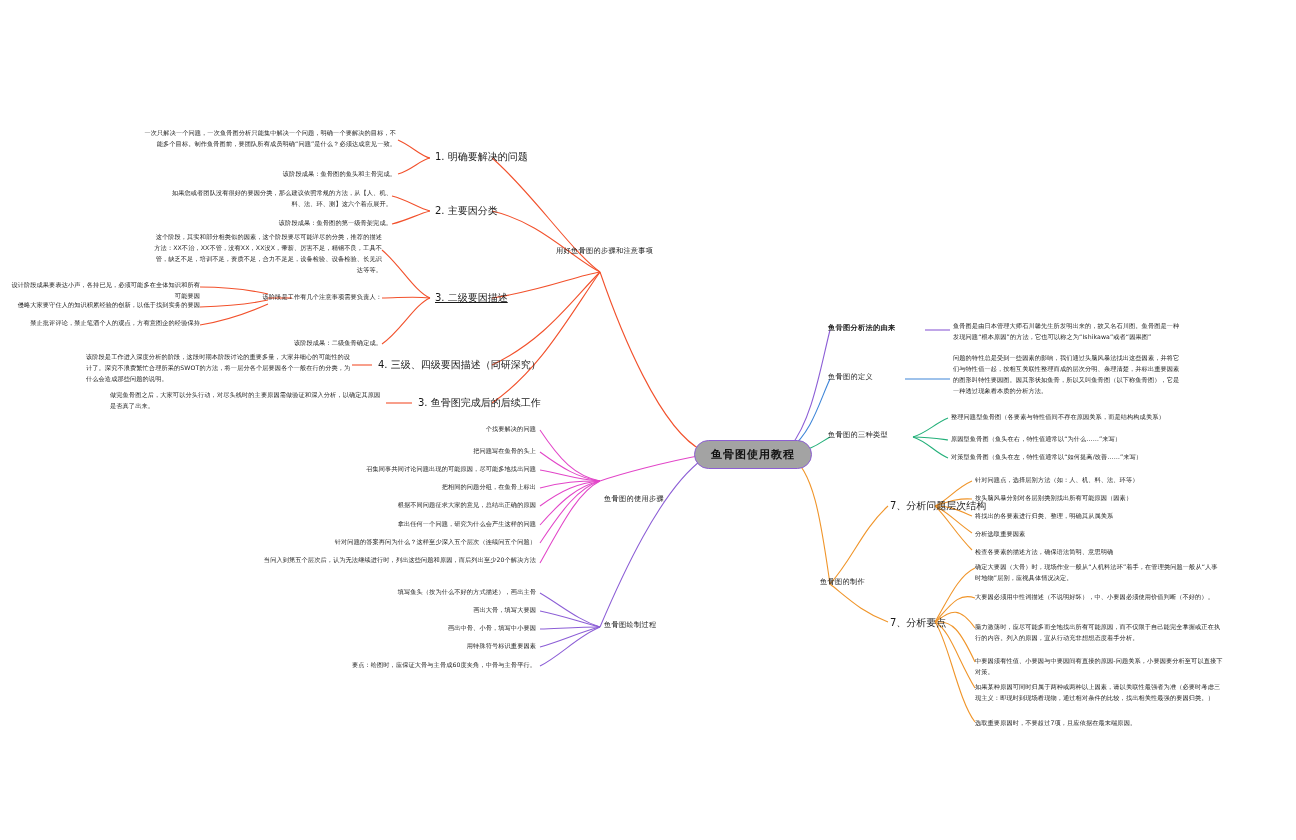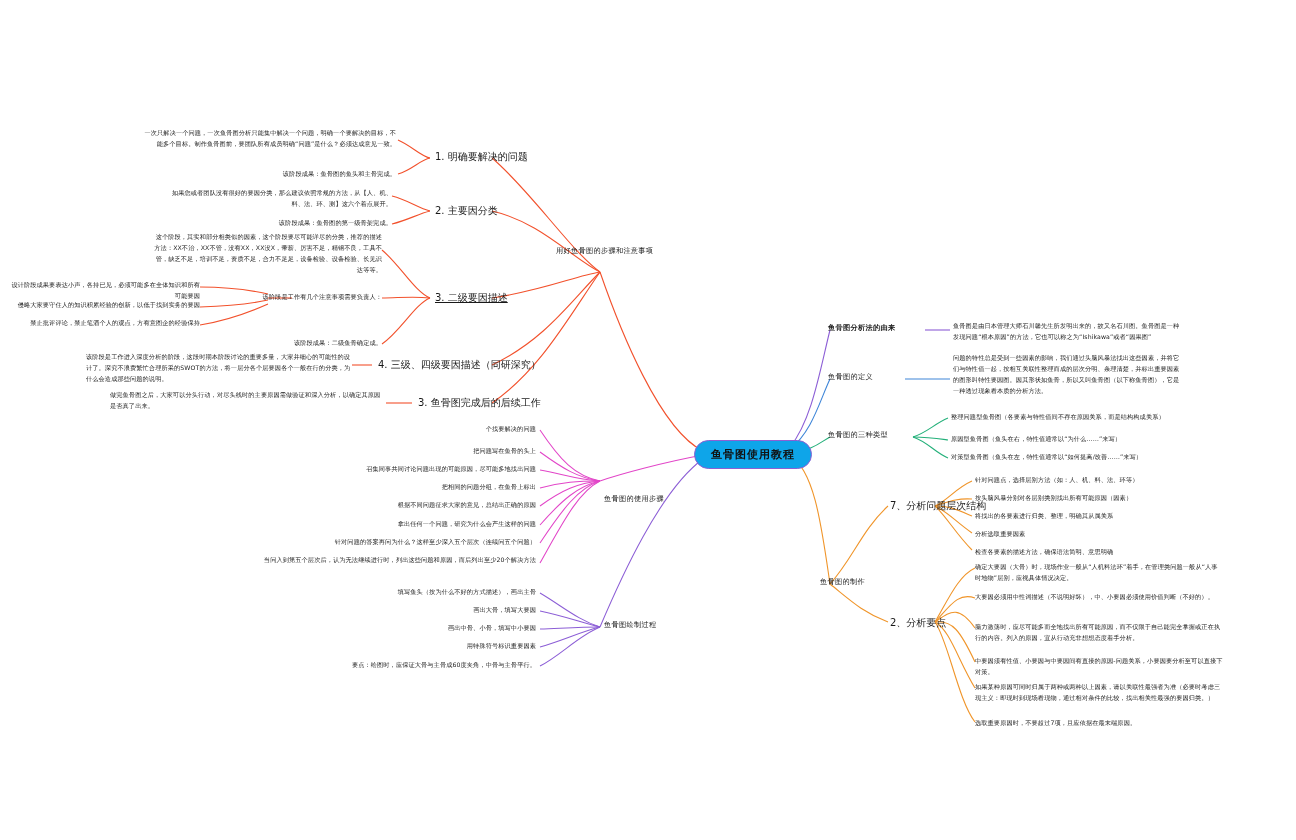--- a/index.html
+++ b/index.html
@@ -31,21 +31,21 @@
     color:#1d1d1d;
   }
   .node.r{ text-align:right; }
   .node.l{ text-align:left; }
 
   
   .central{
     position:absolute;
     border:1.4px solid #8d5fd3;
     border-radius:16px;
-    background:#0ea5e9;
+    background:#a3a3a3;
     padding:6px 16px;
     font-size:11px;
     font-weight:bold;
     color:#111;
     letter-spacing:1px;
     box-sizing:border-box;
     white-space:nowrap;
   }
   .main-topic{
     position:absolute;
@@ -221,21 +221,21 @@
 
   <div class="main-topic" style="left:820px;top:577px;font-family:Liberation Serif, serif;">鱼骨图的制作</div>
 
   <div class="sub-topic" style="left:890px;top:499px;">7、分析问题层次结构</div>
   <div class="node l leaf" style="left:975px;top:475px;width:236px;">针对问题点，选择层别方法（如：人、机、料、法、环等）</div>
   <div class="node l leaf" style="left:975px;top:493px;width:236px;">按头脑风暴分别对各层别类别找出所有可能原因（因素）</div>
   <div class="node l leaf" style="left:975px;top:511px;width:236px;">将找出的各要素进行归类、整理，明确其从属关系</div>
   <div class="node l leaf" style="left:975px;top:529px;width:236px;">分析选取重要因素</div>
   <div class="node l leaf" style="left:975px;top:547px;width:236px;">检查各要素的描述方法，确保语法简明、意思明确</div>
 
-  <div class="sub-topic" style="left:890px;top:616px;">2、分析要点</div>
+  <div class="sub-topic" style="left:890px;top:616px;">7、分析要点</div>
   <div class="node l leaf w" style="left:975px;top:562px;width:248px;">确定大要因（大骨）时，现场作业一般从“人机料法环”着手，在管理类问题一般从“人事时地物”层别，应视具体情况决定。</div>
   <div class="node l leaf w" style="left:975px;top:592px;width:248px;">大要因必须用中性词描述（不说明好坏），中、小要因必须使用价值判断（不好的）。</div>
   <div class="node l leaf w" style="left:975px;top:622px;width:248px;">脑力激荡时，应尽可能多而全地找出所有可能原因，而不仅限于自己能完全掌握或正在执行的内容。列入的原因，宜从行动充非想想态度着手分析。</div>
   <div class="node l leaf w" style="left:975px;top:656px;width:248px;">中要因须有性值、小要因与中要因间有直接的原因-问题关系，小要因要分析至可以直接下对策。</div>
   <div class="node l leaf w" style="left:975px;top:682px;width:248px;">如果某种原因可同时归属于两种或两种以上因素，请以关联性最强者为准（必要时考虑三现主义：即现时到现场看现物，通过相对条件的比较，找出相关性最强的要因归类。）</div>
   <div class="node l leaf w" style="left:975px;top:718px;width:248px;">选取重要原因时，不要超过7项，且应依据在最末端原因。</div>
 
 </div>
 
 </body></html>

